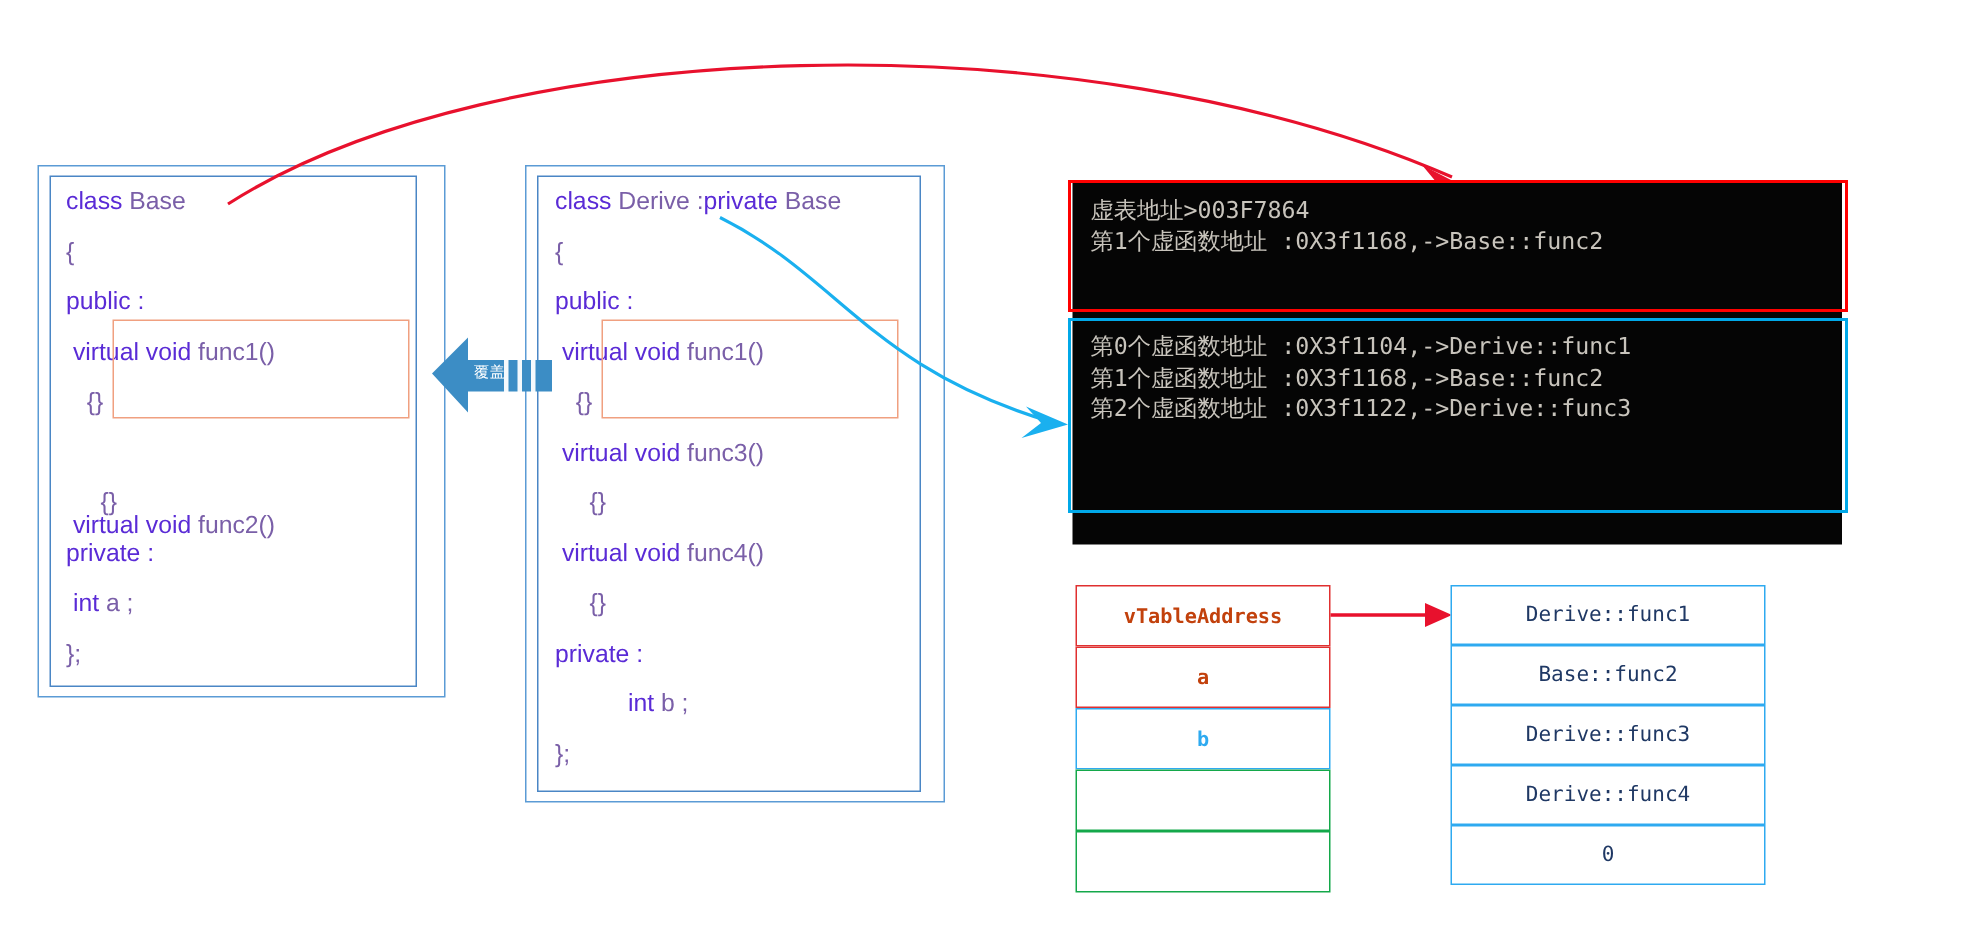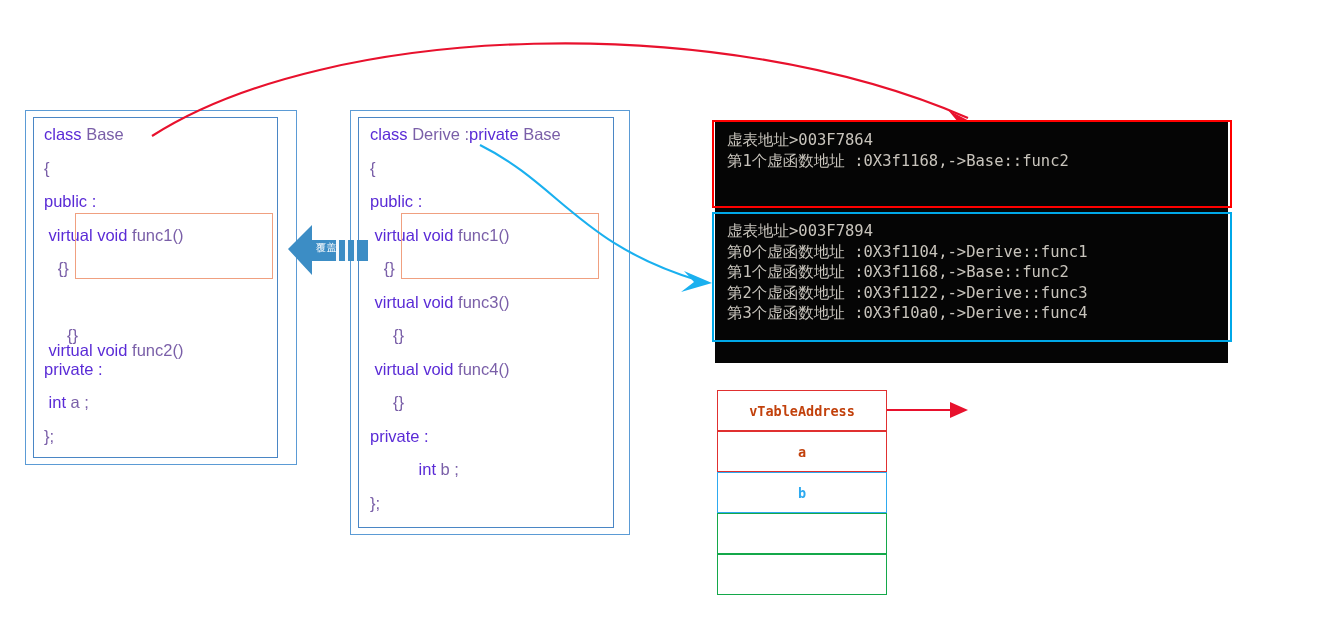--- a/index.html
+++ b/index.html
@@ -179,35 +179,52 @@
     <line x1="877" y1="410" x2="957" y2="410" stroke="#e8112d" stroke-width="2.2"></line>
     <polygon points="968,410 950,402 950,418" fill="#e8112d"></polygon>
   </svg>
 
   <div class="console-bg" style="left:715px; top:122px; width:513px; height:241px;"></div>
 
   <div class="console-frame red" style="left:712px; top:120px; width:520px; height:88px;"></div>
   <div class="console-text" id="console-base-text" style="left:727px; top:130px; width:500px;"><div>虚表地址&gt;003F7864</div><div>第1个虚函数地址 :0X3f1168,-&gt;Base::func2</div></div>
 
   <div class="console-frame blue" style="left:712px; top:212px; width:520px; height:130px;"></div>
-  <div class="console-text" id="console-derive-text" style="left:727px; top:221px; width:500px;"><div>虚表地址&gt;003F7894</div><div>第0个虚函数地址 :0X3f1104,-&gt;Derive::func1</div><div>第1个虚函数地址 :0X3f1168,-&gt;Base::func2</div><div>第2个虚函数地址 :0X3f1122,-&gt;Derive::func3</div><div>第3个虚函数地址 :0X3f10a0,-&gt;Derive::func4</div></div>
+  <div class="console-text" id="console-derive-text" style="left:727px; top:221px; width:500px;"><div>第0个虚函数地址 :0X3f1104,-&gt;Derive::func1</div><div>第1个虚函数地址 :0X3f1168,-&gt;Base::func2</div><div>第2个虚函数地址 :0X3f1122,-&gt;Derive::func3</div></div>
 
   <div id="obj-layout" style="position:absolute; left:717px; top:390px; width:170px; height:205px;">
       <div class="obj-cell red" style="left: 0px; top: 0px; width: 170px; height: 41px;">
         <span>vTableAddress</span>
       </div>
       <div class="obj-cell red" style="left: 0px; top: 41px; width: 170px; height: 41px;">
         <span>a</span>
       </div>
       <div class="obj-cell blue" style="left: 0px; top: 82px; width: 170px; height: 41px;">
         <span>b</span>
       </div>
       <div class="obj-cell green" style="left: 0px; top: 123px; width: 170px; height: 41px;">
         <span></span>
       </div>
       <div class="obj-cell green" style="left: 0px; top: 164px; width: 170px; height: 41px;">
         <span></span>
       </div>
     </div>
 
+  <div id="vtable" style="position:absolute; left:967px; top:390px; width:210px; height:200px;">
+      <div class="vt-cell" style="left: 0px; top: 0px; width: 210px; height: 40px;">
+        <span>Derive::func1</span>
+      </div>
+      <div class="vt-cell" style="left: 0px; top: 40px; width: 210px; height: 40px;">
+        <span>Base::func2</span>
+      </div>
+      <div class="vt-cell" style="left: 0px; top: 80px; width: 210px; height: 40px;">
+        <span>Derive::func3</span>
+      </div>
+      <div class="vt-cell" style="left: 0px; top: 120px; width: 210px; height: 40px;">
+        <span>Derive::func4</span>
+      </div>
+      <div class="vt-cell" style="left: 0px; top: 160px; width: 210px; height: 40px;">
+        <span>0</span>
+      </div>
+    </div>
 
 <div class="override-label" style="left: 316px; top: 241px;">覆盖</div>
   </div>
 
 </body></html>

